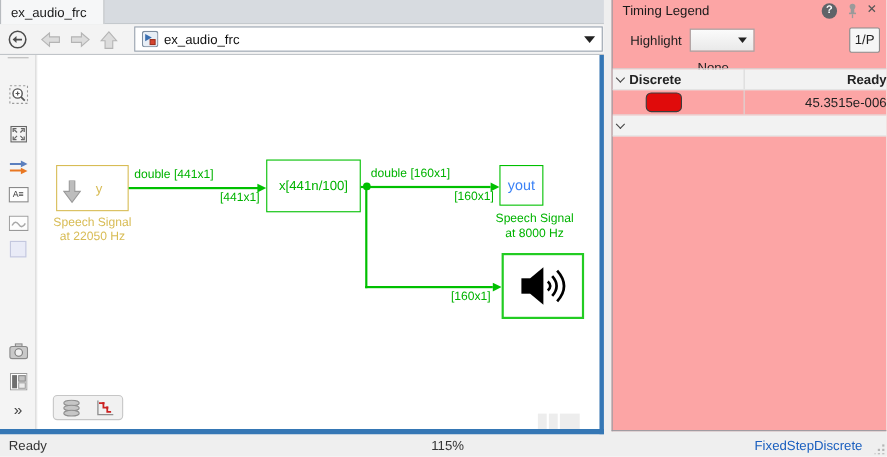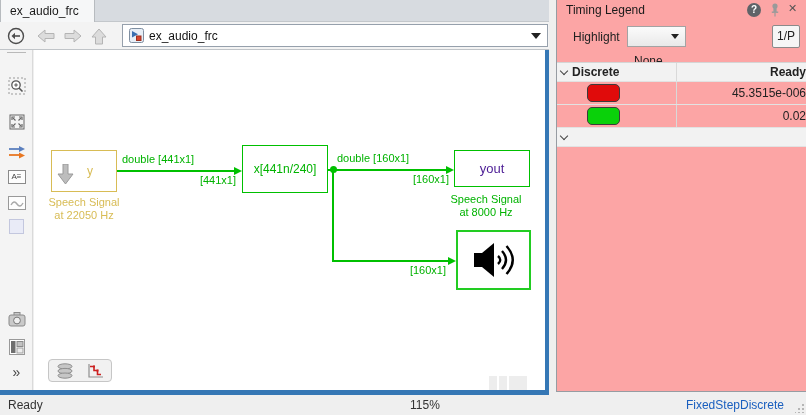--- a/index.html
+++ b/index.html
@@ -26,21 +26,21 @@
   .more-glyph { font-size:14px; color:#444; }
 
   .canvas { position:absolute; left:34px; top:50px; width:511px; height:340px; background:#ffffff; }
   .blue-right { position:absolute; left:545px; top:50px; width:4px; height:345px; background:#3577b5; }
   .blue-bottom { position:absolute; left:0; top:390px; width:549px; height:5px; background:#3577b5; }
 
   
   .blk { position:absolute; background:#fff; display:flex; align-items:center; justify-content:center; }
   .blk-src { left:17px; top:100px; width:66px; height:42px; border:1px solid #d8bc55; color:#d8bc55; font-size:12px; }
   .blk-rate { left:208px; top:95px; width:86px; height:48px; border:1px solid #00c000; color:#00b300; font-size:12px; }
-  .blk-out  { left:420px; top:100px; width:76px; height:37px; border:1px solid #00c000; color:#4c1d95; font-size:13px; }
+  .blk-out  { left:420px; top:100px; width:40px; height:37px; border:1px solid #00c000; color:#3b82f6; font-size:13px; }
   .blk-spk  { left:422px; top:180px; width:75px; height:60px; border:2px solid #22cc22; }
   .src-arrow { position:absolute; left:5px; top:13px; }
   .src-label { padding-left:12px; }
   .caption { position:absolute; text-align:center; font-size:11px; line-height:13px; }
   .cap-src { left:0px; top:146px; width:100px; color:#d8bc55; }
   .cap-out { left:402px; top:143px; width:100px; color:#00b300; }
   .sigline-h { position:absolute; height:2px; background:#00c000; }
   .sigline-v { position:absolute; width:2px; background:#00c000; }
   .arrow-r { position:absolute; width:0; height:0; border-top:4px solid transparent; border-bottom:4px solid transparent; border-left:8px solid #00c000; }
   .branch-dot { position:absolute; width:7px; height:7px; border-radius:50%; background:#00c000; }
@@ -71,21 +71,21 @@
   .tl-gutter { width:14px; display:flex; justify-content:center; }
   .chev { width:6px; height:6px; border-right:1.6px solid #444; border-bottom:1.6px solid #444; transform:rotate(45deg); margin-top:-3px; cursor:pointer; }
   .tl-c1 { width:106px; align-self:stretch; display:flex; align-items:center; padding-left:1px; }
   .tl-c1.divided { border-right:1px solid #d9d9d9; }
   .tl-c2 { flex:1; padding-left:6px; }
   .swatch { width:33px; height:18px; margin-left:15px; border:1.5px solid #3c3c3c; border-radius:5px; cursor:pointer; }
 
   
   .statusbar { position:absolute; left:0; top:395px; width:806px; height:20px; background:#efefef; }
   .st-ready { position:absolute; left:8px; top:3px; color:#333; }
-  .st-zoom { position:absolute; left:410px; top:3px; color:#333; }
+  .st-zoom { position:absolute; left:392px; top:3px; color:#333; }
   .st-solver { position:absolute; right:22px; top:3px; color:#1a5fbf; cursor:pointer; }
   .grip { position:absolute; right:2px; bottom:2px; width:9px; height:9px; cursor:nwse-resize;
           background:
             linear-gradient(#b5b5b5,#b5b5b5) 7px 0px/2px 2px no-repeat,
             linear-gradient(#b5b5b5,#b5b5b5) 7px 4px/2px 2px no-repeat,
             linear-gradient(#b5b5b5,#b5b5b5) 3px 4px/2px 2px no-repeat,
             linear-gradient(#b5b5b5,#b5b5b5) 7px 8px/2px 2px no-repeat,
             linear-gradient(#b5b5b5,#b5b5b5) 3px 8px/2px 2px no-repeat,
             linear-gradient(#b5b5b5,#b5b5b5) -1px 8px/2px 2px no-repeat; }
 </style>
@@ -214,21 +214,21 @@
         <div>Speech Signal</div>
         <div>at 22050 Hz</div>
       </div>
 
       <div class="sigline-h" style="left:83px; top:120px; width:118px;"></div>
       <div class="arrow-r" style="left:200px; top:117px;"></div>
       <div class="siglabel" style="left:88px; top:103px;">double [441x1]</div>
       <div class="siglabel lbl-right" style="left:120px; top:124px; width:82px;">[441x1]</div>
 
       <div class="blk blk-rate">
-        <span>x[441n/240]</span>
+        <span>x[441n/100]</span>
       </div>
 
       <div class="branch-dot" style="left:296px; top:116px;"></div>
       <div class="sigline-h" style="left:294px; top:119px; width:118px;"></div>
       <div class="arrow-r" style="left:412px; top:116px;"></div>
       <div class="siglabel" style="left:303px; top:102px;">double [160x1]</div>
       <div class="siglabel lbl-right" style="left:330px; top:123px; width:85px;">[160x1]</div>
 
       <div class="sigline-v" style="left:298px; top:119px; height:93px;"></div>
       <div class="sigline-h" style="left:298px; top:210px; width:116px;"></div>
@@ -312,27 +312,20 @@
           </div>
         <div class="tl-c2">Ready</div>
       </div>
       <div class="tl-row tl-data">
         <div class="tl-gutter"></div>
         <div class="tl-c1 divided">
             <div class="swatch" style="background: rgb(224, 11, 11);"></div>
           </div>
         <div class="tl-c2">45.3515e-006</div>
       </div>
-      <div class="tl-row tl-data">
-        <div class="tl-gutter"></div>
-        <div class="tl-c1 divided">
-            <div class="swatch" style="background: rgb(10, 209, 10);"></div>
-          </div>
-        <div class="tl-c2">0.02</div>
-      </div>
       <div class="tl-row tl-head">
         <div class="tl-gutter">
             <div class="chev"></div>
           </div>
         <div class="tl-c2"></div>
       </div>
     </div>
   </div>
 
   <div class="statusbar">

